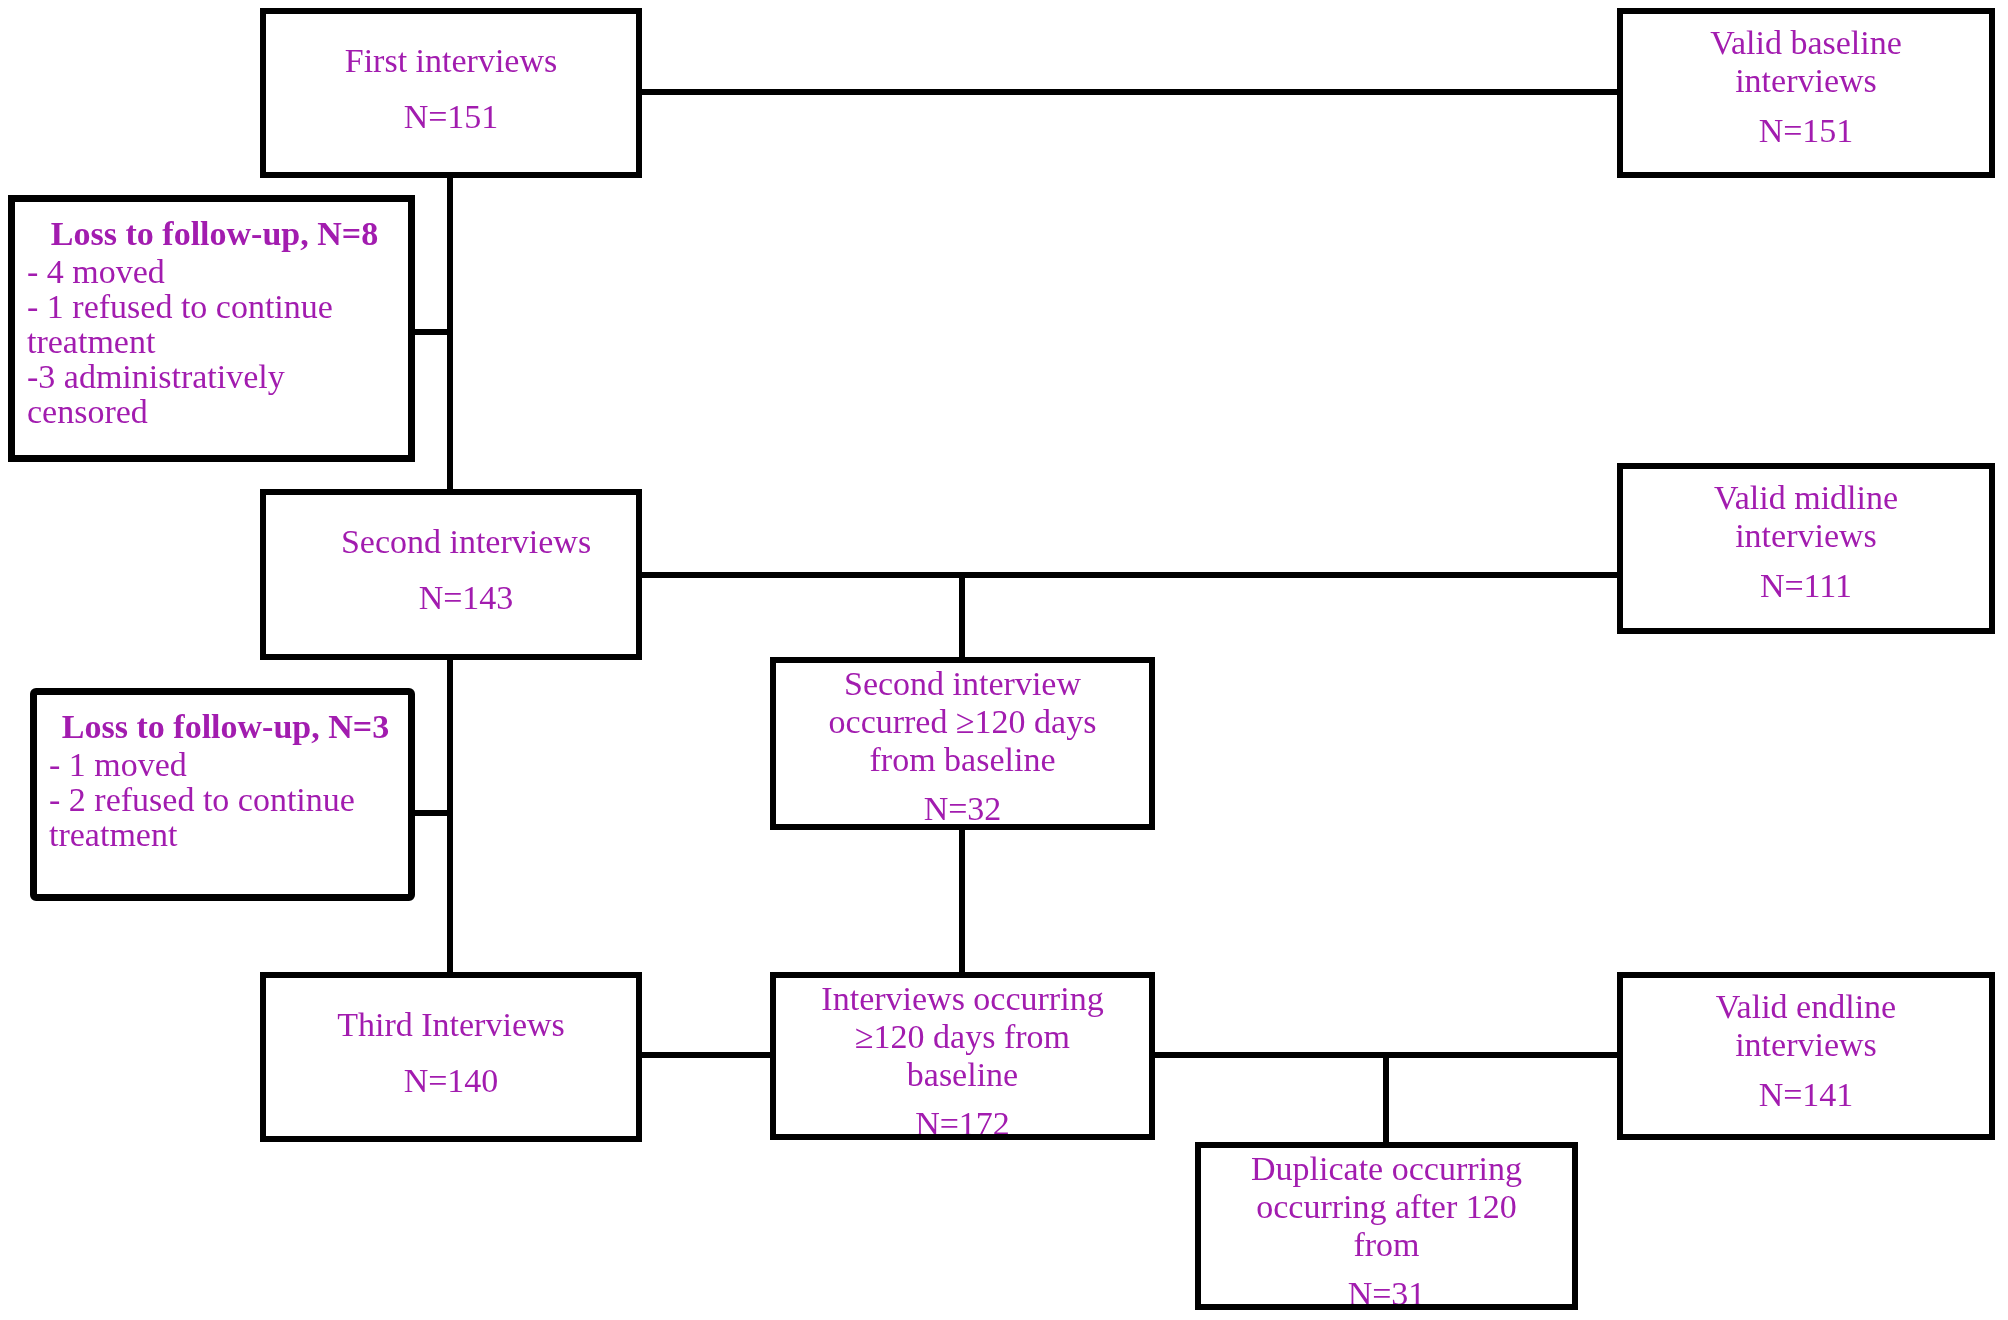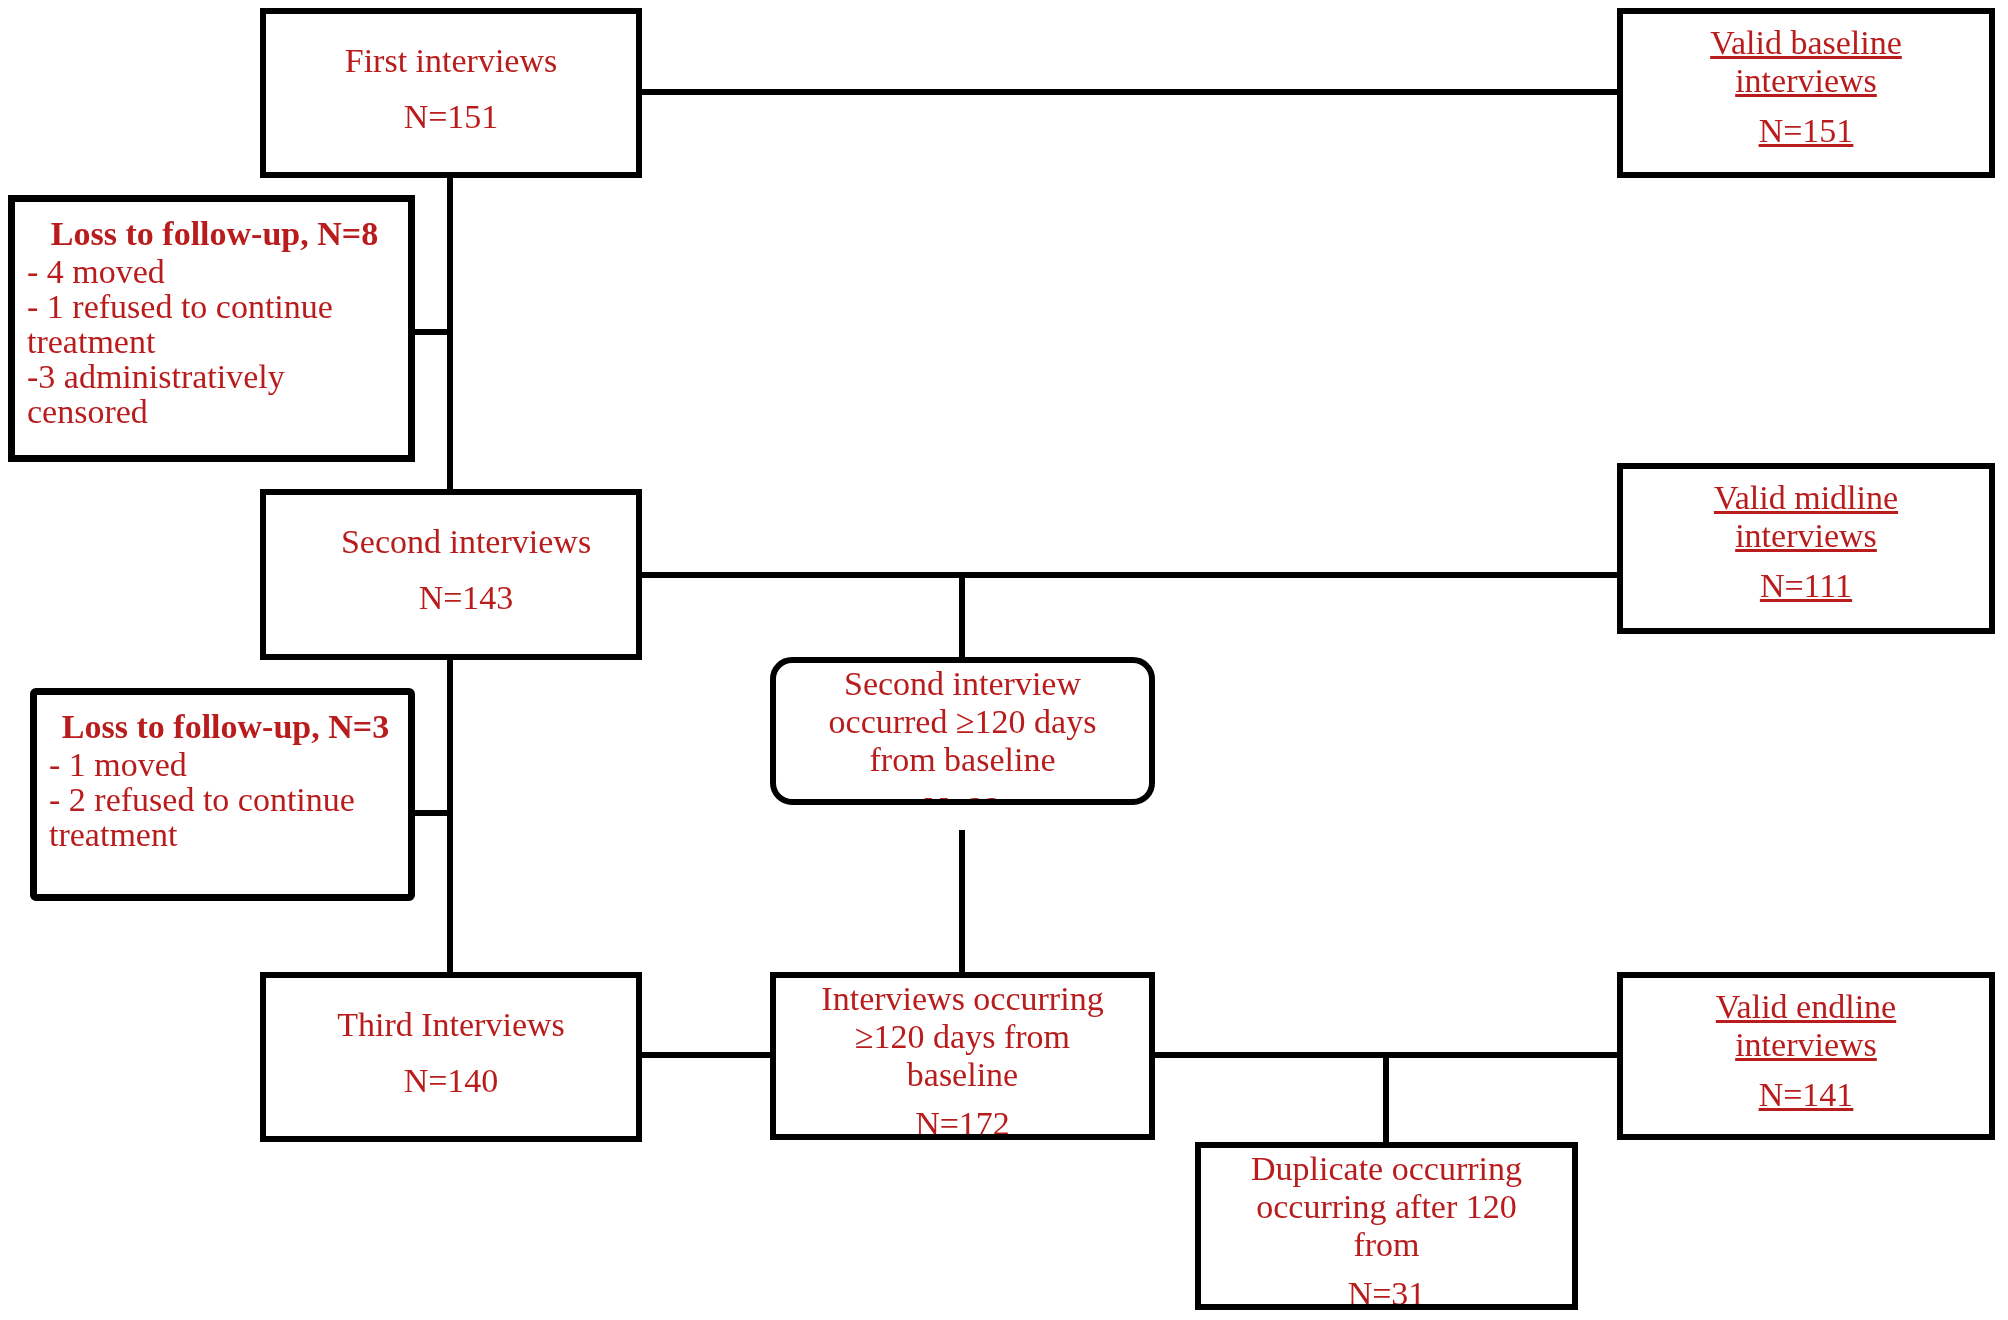--- a/index.html
+++ b/index.html
@@ -2,38 +2,38 @@
 <html><head>
 <meta charset="utf-8">
 <style>
   html, body { margin: 0; padding: 0; background: #ffffff; }
   #canvas {
     position: relative;
     width: 2008px;
     height: 1320px;
     background: #ffffff;
     font-family: "Liberation Serif", "DejaVu Serif", serif;
-    color: #b91c1c;
+    color: #a21caf;
     font-size: 34px;
   }
   .box {
     position: absolute;
     box-sizing: border-box;
     border: 6px solid #000000;
     background: #ffffff;
     text-align: center;
     overflow: hidden;
   }
   .ln   { line-height: 38px; white-space: nowrap; }
   
   .two  { padding-top: 27px; }
   .two .ln { line-height: 40px; }
   .two .nval { line-height: 40px; margin-top: 16px; }
   
-  .right3 { padding-top: 10px; text-decoration: underline; }
+  .right3 { padding-top: 10px; }
   .right3 .nval { line-height: 38px; margin-top: 12px; }
   
   .mid4 { padding-top: 2px; }
   .mid4 .nval { line-height: 38px; margin-top: 11px; }
   
   .loss {
     border-width: 7px;
     text-align: left;
     padding: 12px 6px 0 12px;
   }
@@ -43,21 +43,21 @@
   .hline, .vline { position: absolute; background: #000000; }
   .hline { height: 6px; }
   .vline { width: 6px; }
 
   
   #box-first    { left: 260px;  top: 8px;    width: 382px; height: 170px; }
   #box-baseline { left: 1617px; top: 8px;    width: 378px; height: 170px; }
   #box-loss8    { left: 8px;    top: 195px;  width: 407px; height: 267px; }
   #box-second   { left: 260px;  top: 489px;  width: 382px; height: 171px; padding-left: 30px; }
   #box-midline  { left: 1617px; top: 463px;  width: 378px; height: 171px; }
-  #box-sec120   { left: 770px;  top: 657px;  width: 385px; height: 148px; border-radius: 22px; }
+  #box-sec120   { left: 770px;  top: 657px;  width: 385px; height: 173px; }
   #box-loss3    { left: 30px;   top: 688px;  width: 385px; height: 213px; border-radius: 6px; }
   #box-third    { left: 260px;  top: 972px;  width: 382px; height: 170px; }
   #box-int120   { left: 770px;  top: 972px;  width: 385px; height: 168px; }
   #box-endline  { left: 1617px; top: 972px;  width: 378px; height: 168px; }
   #box-dup      { left: 1195px; top: 1142px; width: 383px; height: 168px; }
 
   
   #l-trunk1 { left: 447px;  top: 178px;  height: 311px; }
   #l-top    { left: 642px;  top: 89px;   width: 975px; }
   #l-loss8  { left: 415px;  top: 329px;  width: 38px; }

